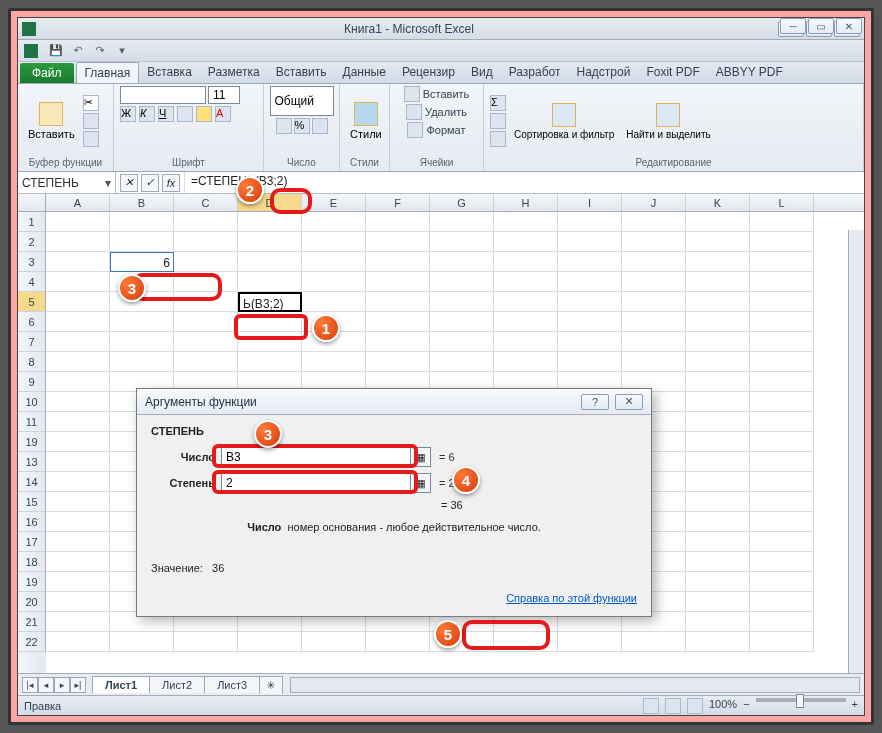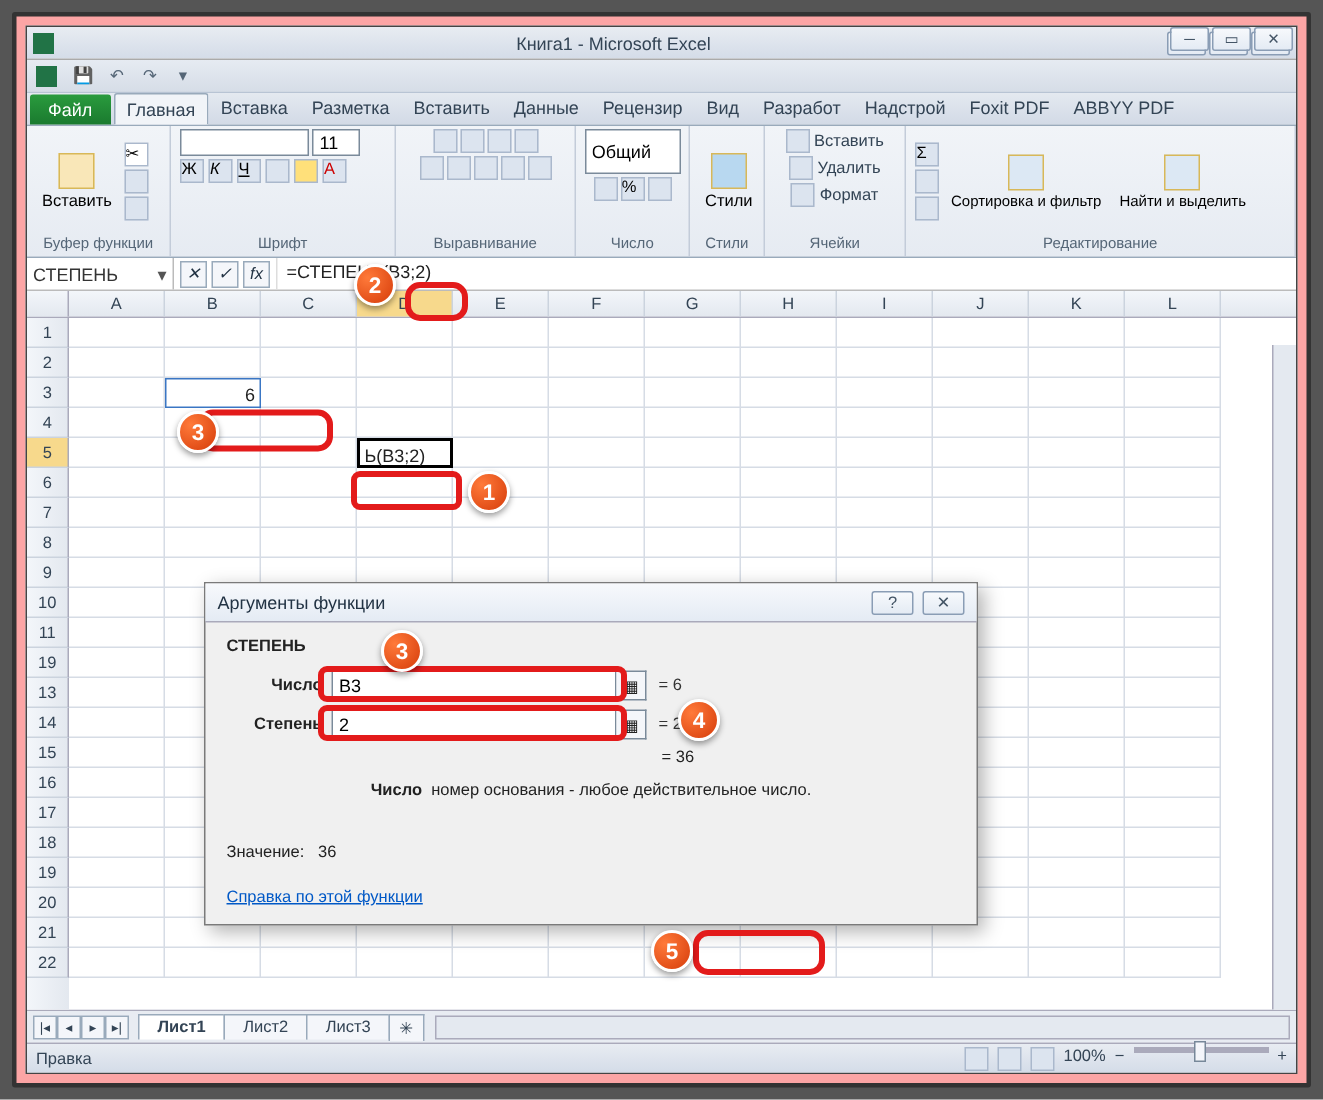--- a/index.html
+++ b/index.html
@@ -60,21 +60,21 @@
 .dlg-body { padding: 10px 14px; font-size: 11px; color: #222; }
 .dlg-func { font-weight: bold; margin-bottom: 10px; }
 .arg-row { display: flex; align-items: center; margin-bottom: 6px; }
 .arg-label { width: 70px; text-align: right; padding-right: 6px; font-weight: bold; }
 .arg-input { width: 190px; height: 20px; border: 1px solid #7a8a9a; background: #fff; padding: 0 4px; font-size: 12px; }
 .arg-picker { width: 20px; height: 20px; border: 1px solid #7a8a9a; border-left: none; background: #f4f6fa; display: flex; align-items: center; justify-content: center; }
 .arg-eq { padding: 0 8px; color: #333; }
 .dlg-desc { margin: 14px 0 6px 0; }
 .dlg-desc2 { text-align: center; margin-bottom: 24px; }
 .dlg-desc2 b { font-weight: bold; }
-.dlg-footer { display: flex; align-items: center; padding: 8px 14px 12px 14px; }
+.dlg-footer { display: flex; align-items: flex-end; padding: 8px 14px 12px 14px; flex-direction: column; }
 .dlg-link { color: #0058c6; text-decoration: underline; cursor: pointer; }
 .dlg-buttons { margin-left: auto; display: flex; gap: 10px; }
 .dlg-btn { width: 74px; height: 22px; border: 1px solid #7a8a9a; background: linear-gradient(#fdfdfe,#e6ebf2); font-size: 12px; cursor: pointer; }
 .dlg-btn.primary { border: 1px solid #3c7fb1; box-shadow: 0 0 2px #5aa3dc inset; }
 .callout { position: absolute; width: 28px; height: 28px; border-radius: 50%; background: radial-gradient(circle at 30% 30%, #ff7a3a, #d63c0a); border: 2px solid #fff; box-shadow: 0 2px 4px rgba(0,0,0,0.4); color: #fff; font-weight: bold; font-size: 15px; display: flex; align-items: center; justify-content: center; z-index: 50; }
 .red-ring { position: absolute; border: 4px solid #e31b1b; border-radius: 10px; z-index: 40; pointer-events: none; }
 .scroll-v { position: absolute; right: 0; top: 18px; bottom: 0; width: 16px; background: #e4e9f0; border-left: 1px solid #aab; }
 .doc-win-controls { position: absolute; right: 2px; top: 0; display: flex; gap: 2px; z-index: 5; }
 </style>
 </head>
@@ -145,38 +145,20 @@
         <div style="display:flex;gap:3px">
           <span class="icon-box">Ж</span>
           <span class="icon-box"><i>К</i></span>
           <span class="icon-box"><u>Ч</u></span>
           <span class="icon-box"></span>
           <span class="icon-box" style="background:#ffe07a"></span>
           <span class="icon-box" style="color:#c00">A</span>
         </div>
       </div>
       <div class="group-label">Шрифт</div>
-    </div>
-    <div class="ribbon-group" style="width:120px">
-      <div class="group-body col2">
-        <div style="display:flex;gap:2px">
-          <span class="icon-box"></span>
-          <span class="icon-box"></span>
-          <span class="icon-box"></span>
-          <span class="icon-box"></span>
-        </div>
-        <div style="display:flex;gap:2px">
-          <span class="icon-box"></span>
-          <span class="icon-box"></span>
-          <span class="icon-box"></span>
-          <span class="icon-box"></span>
-          <span class="icon-box"></span>
-        </div>
-      </div>
-      <div class="group-label">Выравнивание</div>
     </div>
     <div class="ribbon-group" style="width:76px">
       <div class="group-body col2" style="width:100%">
         <input class="arg-input" style="width: 64px; height: 30px;" value="Общий">
         <div style="display:flex;gap:2px">
           <span class="icon-box"></span>
           <span class="icon-box">%</span>
           <span class="icon-box"></span>
         </div>
       </div>

